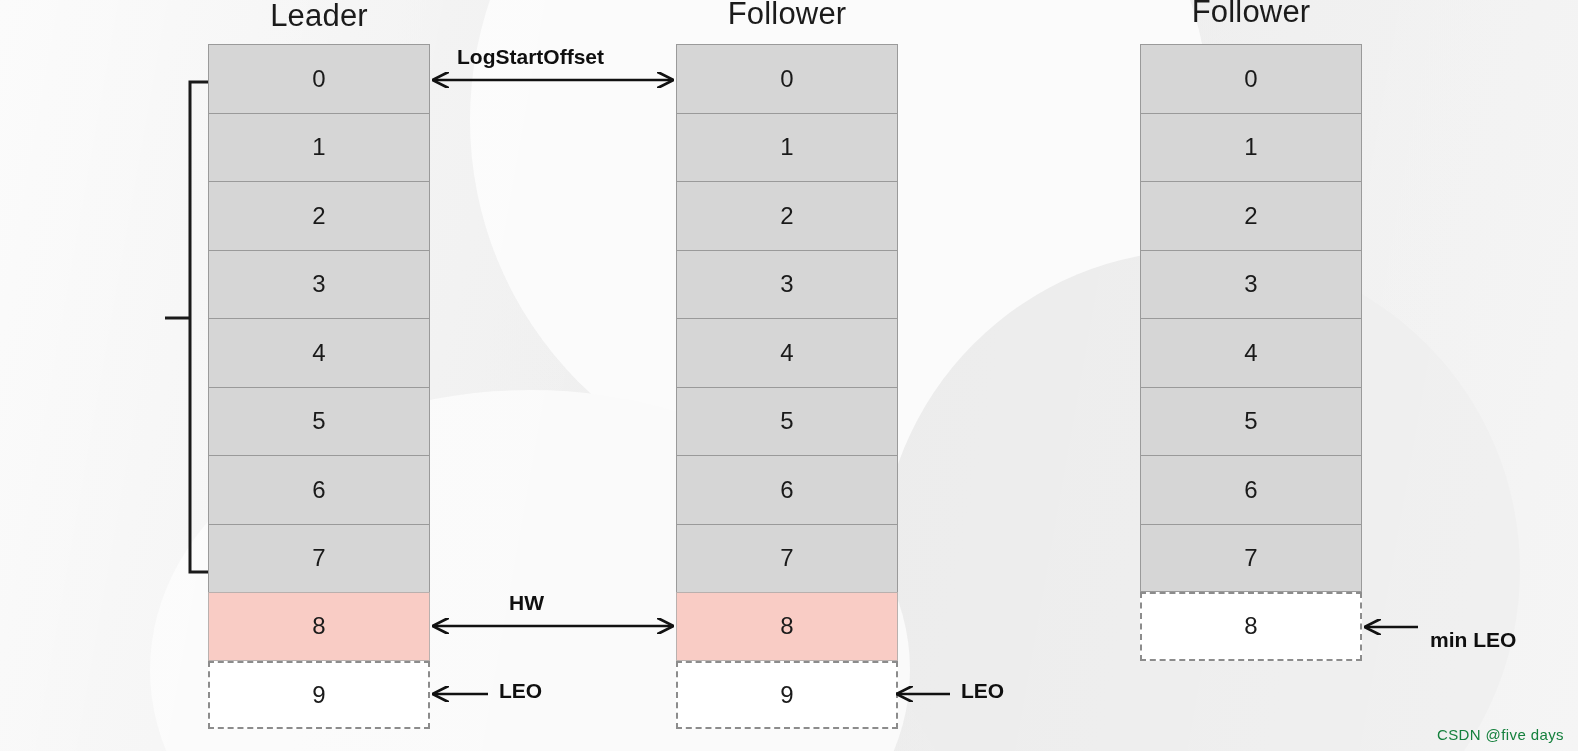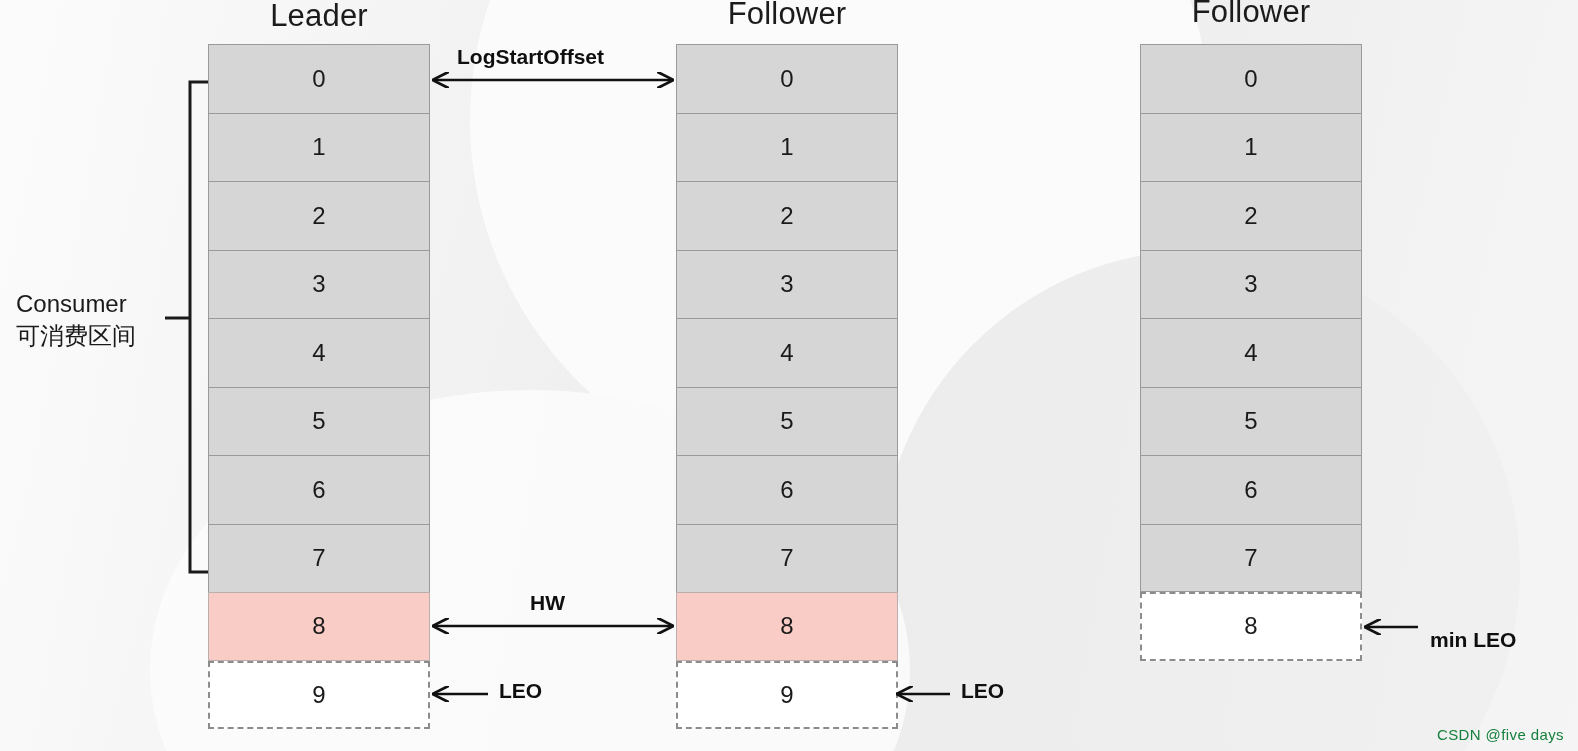--- a/index.html
+++ b/index.html
@@ -218,26 +218,24 @@
       <line x1="950" y1="694" x2="898" y2="694" stroke="#111" stroke-width="2.4" marker-end="url(#arrowEnd)"></line>
     </g>
 
     <g>
       <line x1="1418" y1="627" x2="1366" y2="627" stroke="#111" stroke-width="2.4" marker-end="url(#arrowEnd)"></line>
     </g>
   </svg>
 
   <div class="anno" style="left:445px; top:45px;margin-left:12px;">LogStartOffset</div>
 
-  <div class="anno" style="left:530px; top:591px;text-align:right;">HW</div>
+  <div class="anno" style="left:509px; top:591px;text-align:right;">HW</div>
 
   <div class="anno" style="left:499px; top:679px;">LEO</div>
 
   <div class="anno" style="left:961px; top:679px;">LEO</div>
 
   <div class="anno" style="left:1430px; top:628px;">min LEO</div>
 
-  <div class="consumer-label">Consumer
-可消费区间</div>
 
   <div class="watermark">CSDN @five days</div>
 
 </div>
 
 </body></html>

